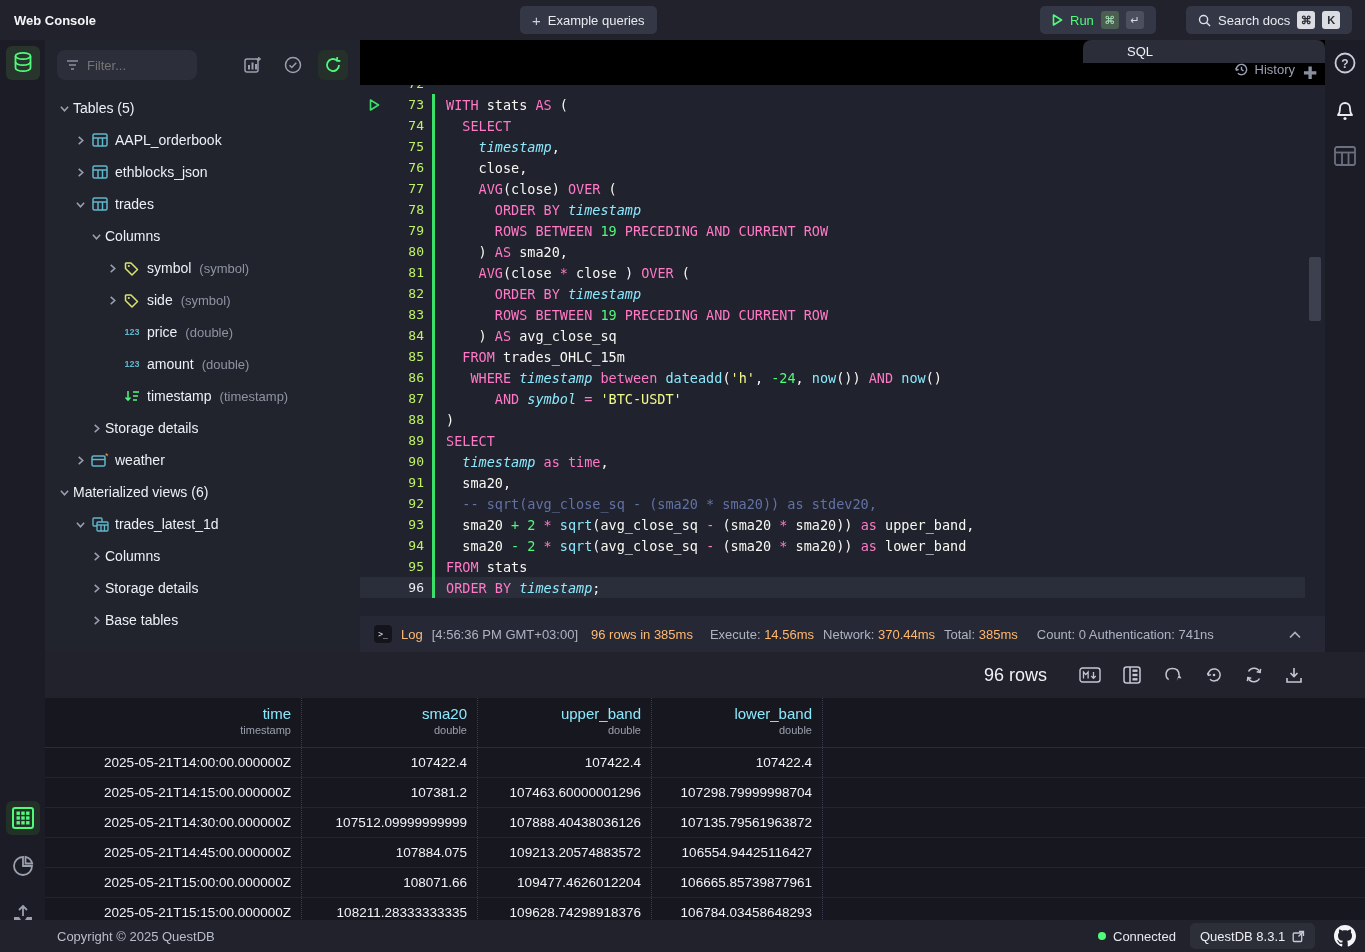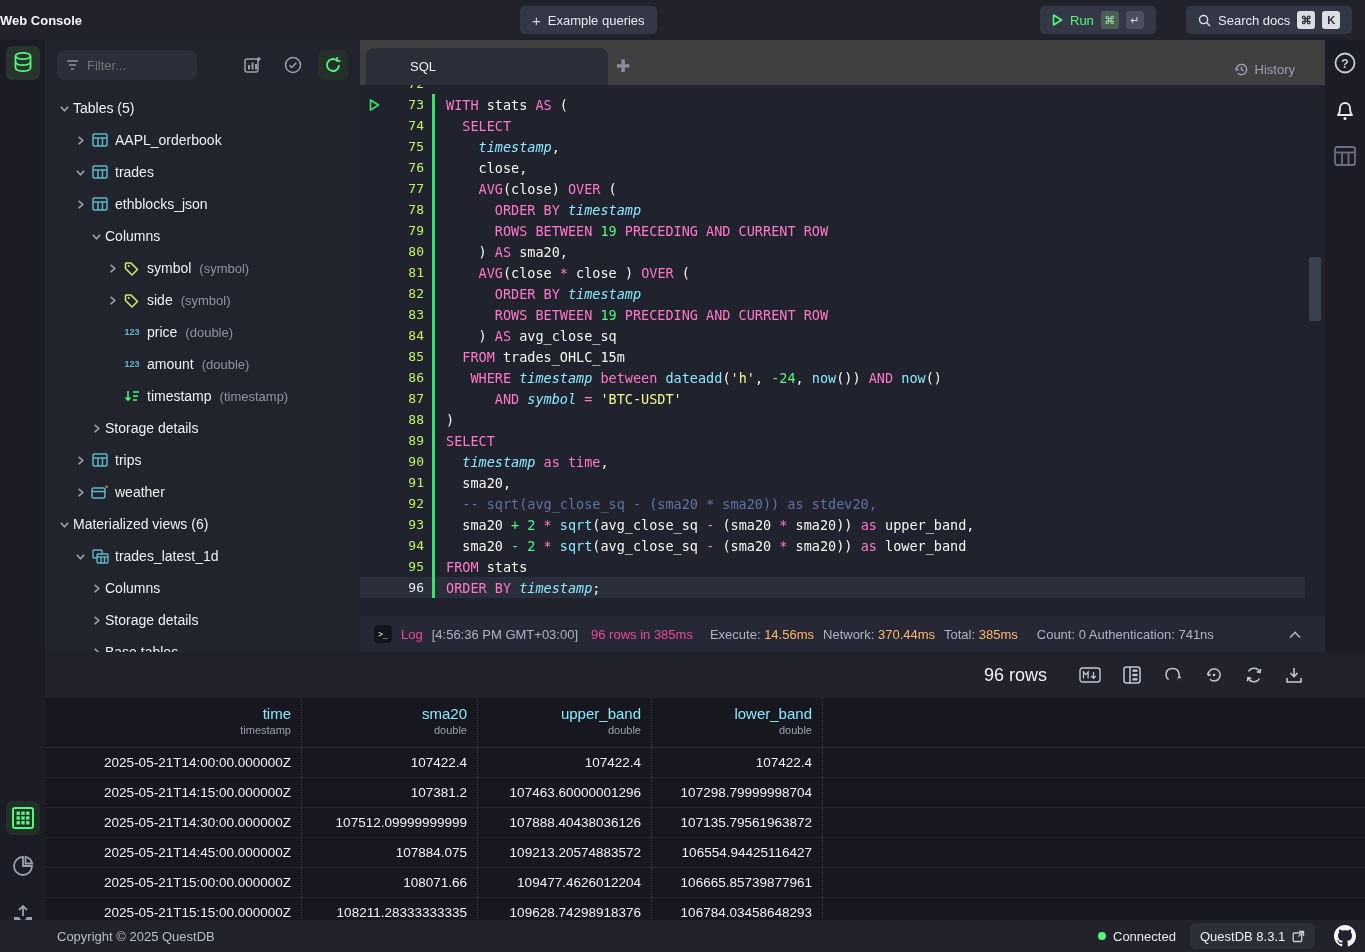--- a/index.html
+++ b/index.html
@@ -1,21 +1,21 @@
 <!DOCTYPE html>
 <html><head>
 <meta charset="utf-8">
 <style>
   * { margin:0; padding:0; box-sizing:border-box; }
   html,body { width:1365px; height:952px; background:#191a23; overflow:hidden;
               font-family:"Liberation Sans", sans-serif; color:#eef0f6; }
   .abs { position:absolute; }
   
   #header { left:0; top:0; width:1365px; height:40px; background:#21222c; display:flex; align-items:center; z-index:5; }
-  #app-title { font-size:13px; font-weight:700; color:#f4f5f8; }
+  #app-title { margin-left:14px; font-size:13px; font-weight:700; color:#f4f5f8; }
   .hbtn { display:flex; align-items:center; gap:7px; background:#343746; border-radius:5px; height:28px; padding:0 12px; font-size:13px; color:#e8eaf0; cursor:pointer; }
   #example-btn { position:absolute; left:520px; }
   #run-btn { position:absolute; left:1040px; color:#50fa7b; }
   #search-btn { position:absolute; left:1186px; }
   .kbd { display:inline-flex; align-items:center; justify-content:center; min-width:18px; height:18px; border-radius:3px; font-size:11px; padding:0 3px; }
   .kbd-dark { background:#4b4f5e; color:#d8dae2; }
   .kbd-green { background:#4b5e52; color:#a9e8bb; }
   .kbd-light { background:#dcdde2; color:#2a2c36; font-weight:700; }
   
   #left-rail { left:0; top:40px; width:45px; height:880px; background:#1b1c25; }
@@ -33,21 +33,21 @@
   .side-ico.tile { background:#243029; }
   #tree { padding-top:2px; }
   .tree-row { height:32px; display:flex; align-items:center; font-size:14px; cursor:pointer; white-space:nowrap; }
   .chev { width:18px; display:inline-flex; justify-content:center; color:#9aa0b0; flex:none; }
   .ticon { width:22px; display:inline-flex; justify-content:center; flex:none; margin-right:4px; }
   .tlabel { color:#eef0f6; }
   .tsuffix { color:#8f94a3; margin-left:8px; font-size:13px; }
   .num123 { font-size:9px; font-weight:700; color:#62b6cb; letter-spacing:0; }
   
   #editor { left:360px; top:40px; width:965px; height:612px; background:#20222d; }
-  #tabbar { height:45px; background:#404040; display:flex; align-items:flex-end; position:relative; }
+  #tabbar { height:45px; background:#000000; display:flex; align-items:flex-end; position:relative;flex-direction:column; }
   #tab-sql { width:242px; height:37px; background:#2b2d39; border-radius:8px 8px 0 0; display:flex; align-items:center; padding-left:44px; font-size:13px; color:#f0f1f5; margin-left:6px; cursor:pointer; }
   #tab-add { width:30px; height:37px; display:flex; align-items:center; justify-content:center; color:#8a8f9e; font-size:17px; cursor:pointer; }
   #history-btn { position:absolute; right:30px; bottom:8px; display:flex; gap:6px; align-items:flex-end; color:#9aa0b3; font-size:13px; cursor:pointer; }
   #code { position:relative; height:531px; overflow:hidden; font-family:"DejaVu Sans Mono", monospace; font-size:13.5px; }
   #lines { position:absolute; top:-12px; left:0; right:20px; }
   .code-line { height:21px; display:flex; align-items:center; position:relative; }
   .code-line.active { background:#2a2d3a; }
   .run-col { width:28px; display:flex; justify-content:center; flex:none; }
   .lnum { width:36px; text-align:right; color:#bef264; flex:none; font-size:13px; }
   .code-line.active .lnum { color:#eceef4; }
@@ -55,21 +55,21 @@
   .barcol.on { border-left:3px solid #3be06b; }
   .ctext { white-space:pre; }
   .k { color:#ff79c6; } .i { color:#f8f8f2; } .p { color:#f8f8f2; }
   .t { color:#8be9fd; font-style:italic; } .f { color:#8be9fd; }
   .n { color:#50fa7b; } .g { color:#50fa7b; }
   .s { color:#f1fa8c; } .c { color:#6272a4; }
   #ed-scroll { position:absolute; right:4px; top:172px; width:12px; height:64px; background:#3c404f; border-radius:2px; }
   
   #logbar { height:36px; background:#262835; display:flex; align-items:center; font-size:13px; color:#aeb3c2; padding:0 14px; gap:9px; position:relative; }
   #log-term { width:18px; height:18px; background:#14151c; border-radius:4px; display:flex; align-items:center; justify-content:center; font-family:"DejaVu Sans Mono",monospace; font-size:8px; color:#dfe2ea; }
-  .log-strong { color:#ec4899; }
+  .log-strong { color:#fdba74; }
   .log-orange { color:#ffb86c; }
   #log-collapse { position:absolute; right:24px; color:#aeb3c2; cursor:pointer; }
   
   #results { left:45px; top:652px; width:1320px; height:268px; background:#16171f; }
   #res-toolbar { height:46px; background:#21222c; display:flex; align-items:center; justify-content:flex-end; padding-right:62px; gap:22px; }
   #row-count { font-size:18px; color:#f0f1f5; margin-right:10px;text-align:right; }
   .tb-ico { color:#c3c7d4; display:flex; align-items:center; cursor:pointer; }
   #grid { position:relative; }
   .gr { display:flex; }
   .gc { flex:none; text-align:right; padding-right:10px; border-right:1px dotted #3a3d4f; overflow:hidden; }
@@ -210,49 +210,49 @@
             <rect x="1" y="1" width="14" height="12" rx="1.5" fill="none" stroke="#62b6cb" stroke-width="1.5"></rect>
             <line x1="1" y1="5" x2="15" y2="5" stroke="#62b6cb" stroke-width="1.5"></line>
             <line x1="6" y1="5" x2="6" y2="13" stroke="#62b6cb" stroke-width="1.5"></line>
             <line x1="10.5" y1="5" x2="10.5" y2="13" stroke="#62b6cb" stroke-width="1.5"></line>
           </svg>
         </span>
         <span class="tlabel">AAPL_orderbook</span>
       </div>
       <div class="tree-row" style="padding-left: 26px;">
         <span class="chev">
-          <svg width="9" height="9" viewBox="0 0 10 10" style="transform:rotate(90deg)">
+          <svg width="9" height="9" viewBox="0 0 10 10" style="transform:rotate(0deg)">
             <path d="M3 1 L7.5 5 L3 9" fill="none" stroke="#9aa0b0" stroke-width="1.7"></path>
           </svg>
         </span>
         <span class="ticon">
           <svg width="16" height="14" viewBox="0 0 16 14">
             <rect x="1" y="1" width="14" height="12" rx="1.5" fill="none" stroke="#62b6cb" stroke-width="1.5"></rect>
             <line x1="1" y1="5" x2="15" y2="5" stroke="#62b6cb" stroke-width="1.5"></line>
             <line x1="6" y1="5" x2="6" y2="13" stroke="#62b6cb" stroke-width="1.5"></line>
             <line x1="10.5" y1="5" x2="10.5" y2="13" stroke="#62b6cb" stroke-width="1.5"></line>
           </svg>
         </span>
-        <span class="tlabel">trades</span>
+        <span class="tlabel">ethblocks_json</span>
       </div>
       <div class="tree-row" style="padding-left: 26px;">
         <span class="chev">
-          <svg width="9" height="9" viewBox="0 0 10 10" style="transform:rotate(0deg)">
+          <svg width="9" height="9" viewBox="0 0 10 10" style="transform:rotate(90deg)">
             <path d="M3 1 L7.5 5 L3 9" fill="none" stroke="#9aa0b0" stroke-width="1.7"></path>
           </svg>
         </span>
         <span class="ticon">
           <svg width="16" height="14" viewBox="0 0 16 14">
             <rect x="1" y="1" width="14" height="12" rx="1.5" fill="none" stroke="#62b6cb" stroke-width="1.5"></rect>
             <line x1="1" y1="5" x2="15" y2="5" stroke="#62b6cb" stroke-width="1.5"></line>
             <line x1="6" y1="5" x2="6" y2="13" stroke="#62b6cb" stroke-width="1.5"></line>
             <line x1="10.5" y1="5" x2="10.5" y2="13" stroke="#62b6cb" stroke-width="1.5"></line>
           </svg>
         </span>
-        <span class="tlabel">ethblocks_json</span>
+        <span class="tlabel">trades</span>
       </div>
       <div class="tree-row" style="padding-left: 42px;">
         <span class="chev">
           <svg width="9" height="9" viewBox="0 0 10 10" style="transform:rotate(90deg)">
             <path d="M3 1 L7.5 5 L3 9" fill="none" stroke="#9aa0b0" stroke-width="1.7"></path>
           </svg>
         </span>
         <span class="tlabel">Columns</span>
       </div>
       <div class="tree-row" style="padding-left: 58px;">
@@ -314,36 +314,20 @@
         <span class="tlabel">timestamp</span>
         <span class="tsuffix">(timestamp)</span>
       </div>
       <div class="tree-row" style="padding-left: 42px;">
         <span class="chev">
           <svg width="9" height="9" viewBox="0 0 10 10" style="transform:rotate(0deg)">
             <path d="M3 1 L7.5 5 L3 9" fill="none" stroke="#9aa0b0" stroke-width="1.7"></path>
           </svg>
         </span>
         <span class="tlabel">Storage details</span>
-      </div>
-      <div class="tree-row" style="padding-left: 26px;">
-        <span class="chev">
-          <svg width="9" height="9" viewBox="0 0 10 10" style="transform:rotate(0deg)">
-            <path d="M3 1 L7.5 5 L3 9" fill="none" stroke="#9aa0b0" stroke-width="1.7"></path>
-          </svg>
-        </span>
-        <span class="ticon">
-          <svg width="16" height="14" viewBox="0 0 16 14">
-            <rect x="1" y="1" width="14" height="12" rx="1.5" fill="none" stroke="#62b6cb" stroke-width="1.5"></rect>
-            <line x1="1" y1="5" x2="15" y2="5" stroke="#62b6cb" stroke-width="1.5"></line>
-            <line x1="6" y1="5" x2="6" y2="13" stroke="#62b6cb" stroke-width="1.5"></line>
-            <line x1="10.5" y1="5" x2="10.5" y2="13" stroke="#62b6cb" stroke-width="1.5"></line>
-          </svg>
-        </span>
-        <span class="tlabel">trips</span>
       </div>
       <div class="tree-row" style="padding-left: 26px;">
         <span class="chev">
           <svg width="9" height="9" viewBox="0 0 10 10" style="transform:rotate(0deg)">
             <path d="M3 1 L7.5 5 L3 9" fill="none" stroke="#9aa0b0" stroke-width="1.7"></path>
           </svg>
         </span>
         <span class="ticon">
           <svg width="18" height="15" viewBox="0 0 18 15">
             <rect x="1" y="3" width="13" height="10" rx="1.5" fill="none" stroke="#62b6cb" stroke-width="1.5"></rect>

